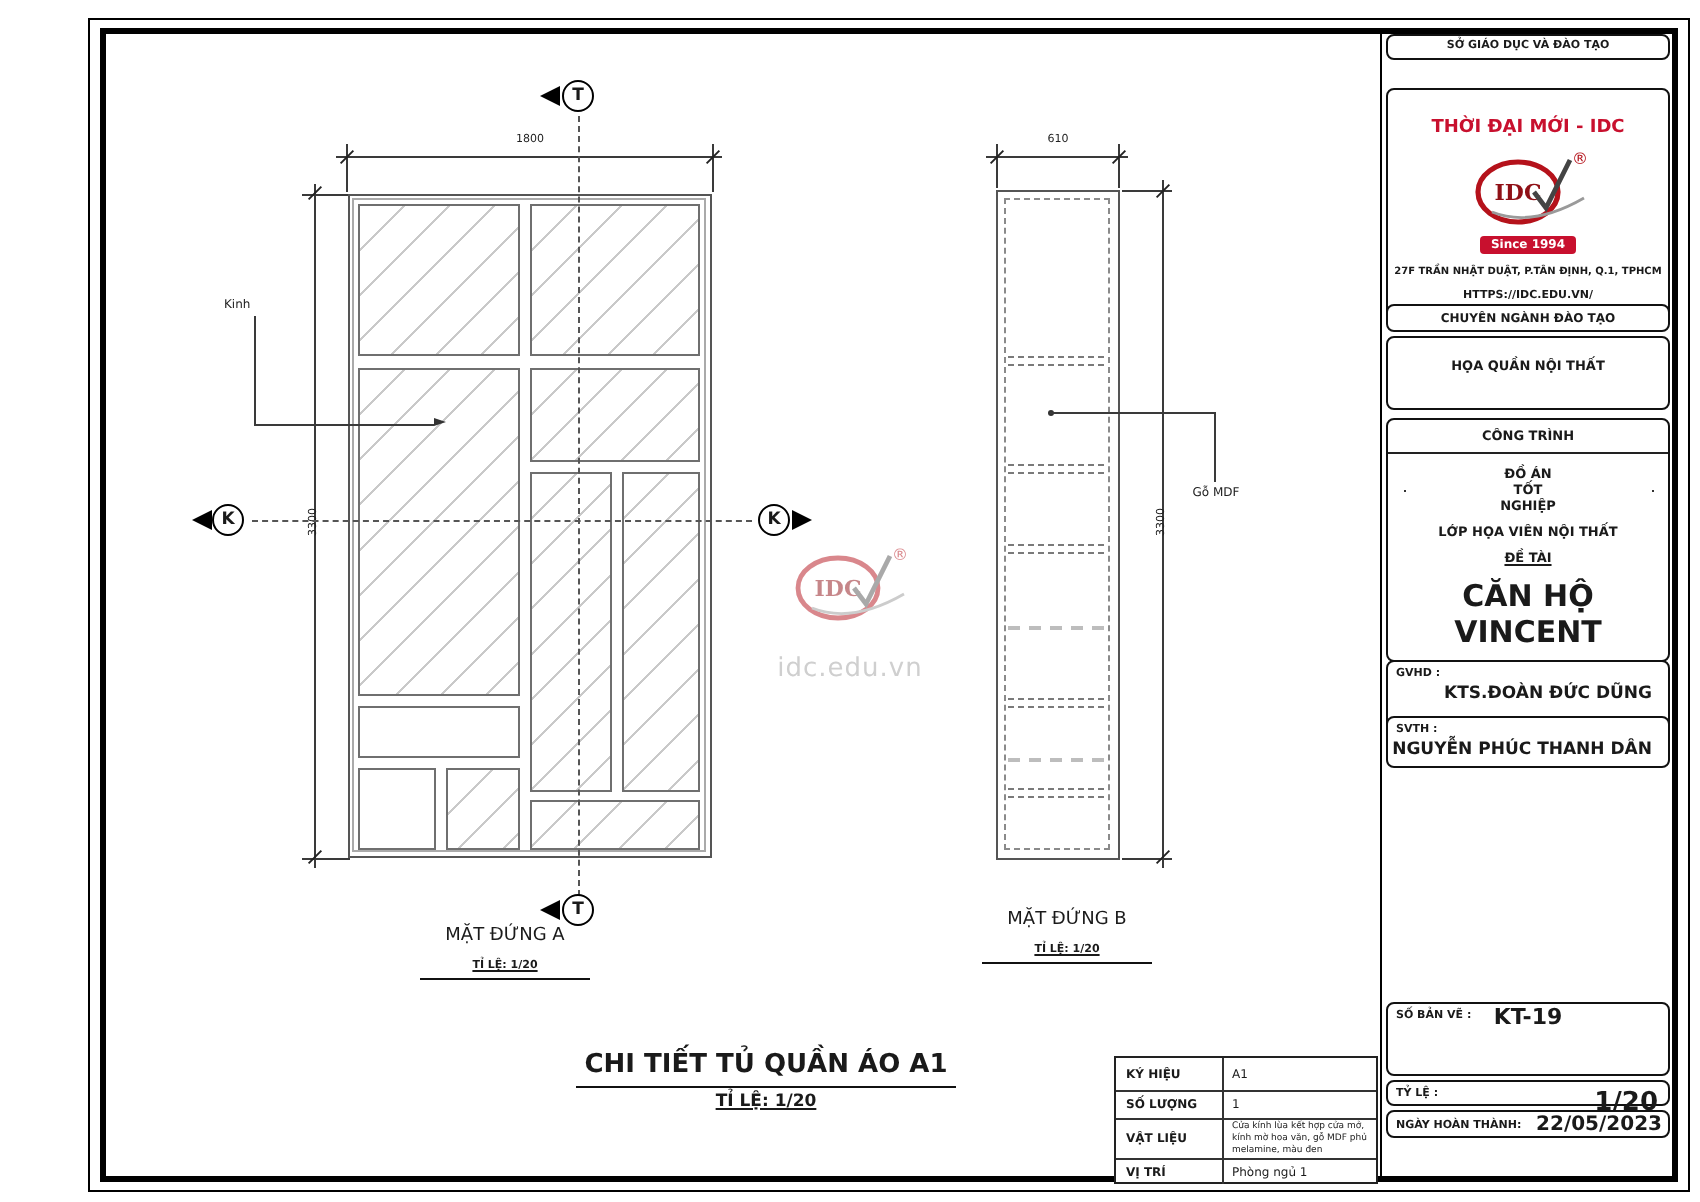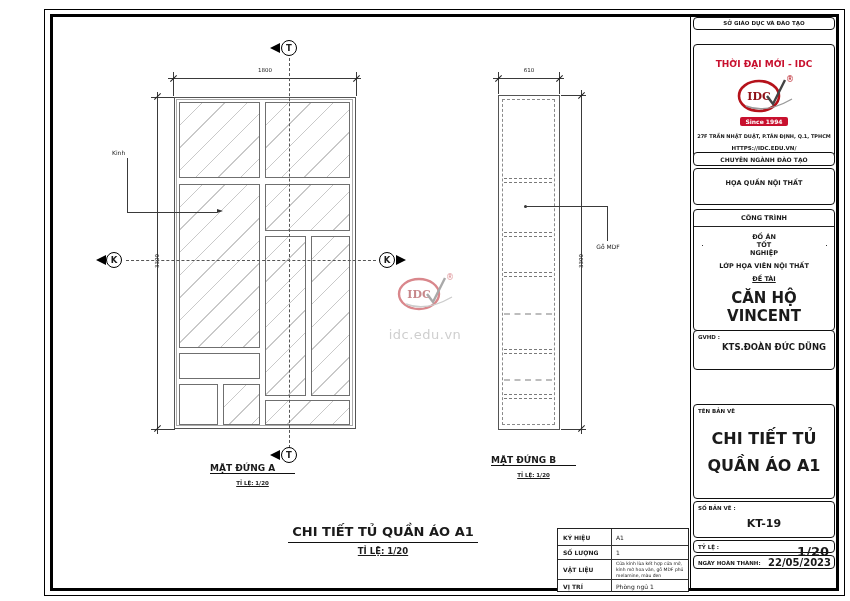--- a/index.html
+++ b/index.html
@@ -25,21 +25,21 @@
   .shelfB { position:absolute; left:5px; width:48px; height:0; border-top:1px dashed #7a7a7a; }
   .shelfBg { border-top:2px dashed #bdbdbd; }
   
   .mkr { width:16px; height:16px; border:1.3px solid #000; border-radius:50%; background:#fff;
          display:flex; align-items:center; justify-content:center; font-size:8.5px; font-weight:bold; }
   .triL { width:0; height:0; border-top:5px solid transparent; border-bottom:5px solid transparent; border-right:10px solid #000; }
   .triR { width:0; height:0; border-top:5px solid transparent; border-bottom:5px solid transparent; border-left:10px solid #000; }
   .arrR { width:0; height:0; border-top:2.5px solid transparent; border-bottom:2.5px solid transparent; border-left:6px solid #333; }
   .dot  { width:3px; height:3px; background:#333; border-radius:50%; }
   
-  .viewtitle { font-weight:bold; font-size:9px; text-align:left; border-bottom:1.3px solid #111; padding-bottom:0; }
+  .viewtitle { font-weight:normal; font-size:9px; text-align:center; border-bottom:1.3px solid #111; padding-bottom:16px; }
   .viewscale { font-weight:bold; font-size:5.5px; text-align:center; text-decoration:underline; }
   .lead-label { font-size:6px; color:#222; }
   
   .stbl { left:557px; top:528px; width:132px; height:64px; border:1.2px solid #222; background:#fff; }
   .st-row { position:absolute; left:0; width:100%; display:flex; border-top:1px solid #333; }
   .st-row.first { border-top:none; }
   .st-label { width:54px; border-right:1px solid #333; font-weight:bold; font-size:6px;
               display:flex; align-items:center; padding-left:5px; }
   .st-value { flex:1; font-size:6px; display:flex; align-items:center; padding-left:4px; overflow:hidden; }
   .st-value.small { font-size:4.5px; line-height:1.3; align-items:flex-start; padding-top:1px; }
@@ -229,31 +229,30 @@
     <div class="tb-b fz65" style="margin-top:5px;">LỚP HỌA VIÊN NỘI THẤT</div>
     <div class="tb-b fz65" style="margin-top:5px;text-decoration:underline;">ĐỀ TÀI</div>
     <div class="tb-b" style="margin-top:6px;font-size:15px;">CĂN HỘ VINCENT</div>
   </div>
 
   <div class="tbx" style="top:330px;height:40px;">
     <div class="tb-lab">GVHD :</div>
     <div class="tb-val-r" style="top:11px;font-size:8.5px;">KTS.ĐOÀN ĐỨC DŨNG</div>
   </div>
 
-
-
-  <div class="tbx" style="top:404px;height:95px;">
-    <div class="tb-lab">TÊN BẢN VẼ</div>
-    <div class="tb-c tb-b" style="margin-top:24px;font-size:16px;">CHI TIẾT TỦ</div>
-    <div class="tb-c tb-b" style="margin-top:8px;font-size:16px;">QUẦN ÁO A1</div>
-  </div>
+  <div class="tbx" style="top:358px;height:26px;">
+    <div class="tb-lab">SVTH :</div>
+    <div class="tb-val-r" style="top:11px;font-size:8.5px;">NGUYỄN PHÚC THANH DÂN</div>
+  </div>
+
+
 
   <div class="tbx" style="top:501px;height:37px;">
     <div class="tb-lab">SỐ BẢN VẼ :</div>
-    <div class="tb-c tb-b" style="margin-top:15px;font-size:11px;">KT-19</div>
+    <div class="tb-c tb-b" style="font-size:11px;">KT-19</div>
   </div>
 
   <div class="tbx" style="top:540px;height:13px;">
     <div class="tb-lab" style="top:3px;">TỶ LỆ :</div>
     <div class="tb-val-r tb-b" style="top:3px;right:5px;font-size:13px;">1/20</div>
   </div>
 
   <div class="tbx" style="top:555px;height:14px;">
     <div class="tb-lab" style="top:4px;">NGÀY HOÀN THÀNH:</div>
     <div class="tb-val-r" style="top:1px;right:3px;font-size:10px;">22/05/2023</div>

